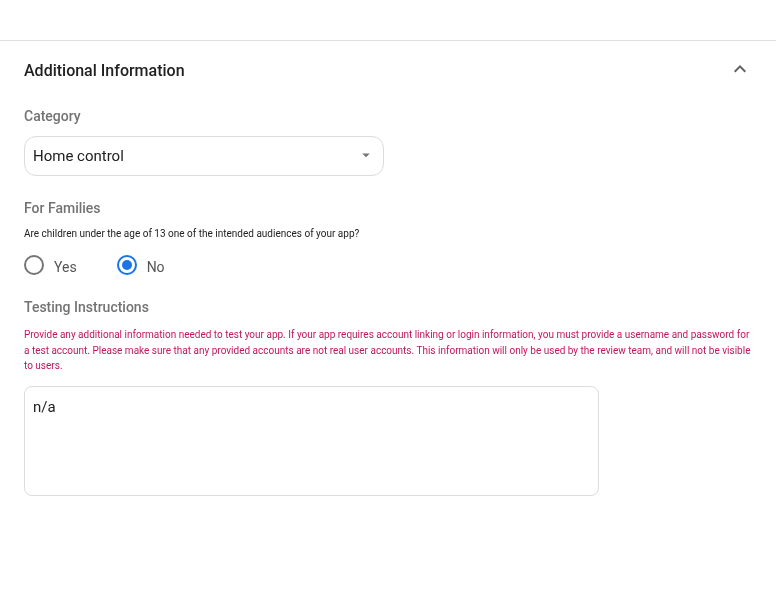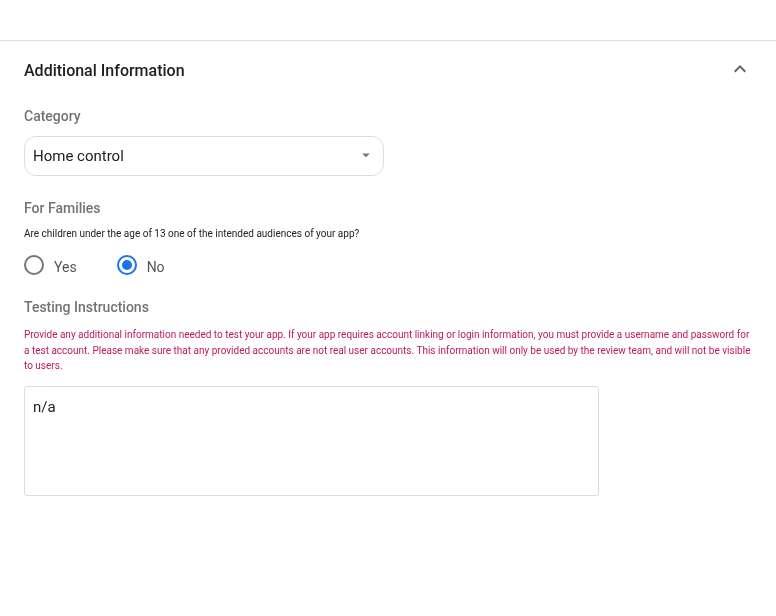--- a/index.html
+++ b/index.html
@@ -131,21 +131,21 @@
       margin-top: 12px;
     }
     textarea.instructions {
       width: 575px;
       height: 110px;
       padding: 10px 8px;
       font-family: Roboto, Arial, sans-serif;
       font-size: 15px;
       color: #212121;
       border: 1px solid #dadce0;
-      border-radius: 3px;
+      border-radius: 8px;
       resize: none;
       outline: none;
       line-height: 1.4;
     }
     .desc-text {
       font-size: 10px;
       color: #be185d;
       line-height: 1.55;
       margin-top: 10px;
     }

